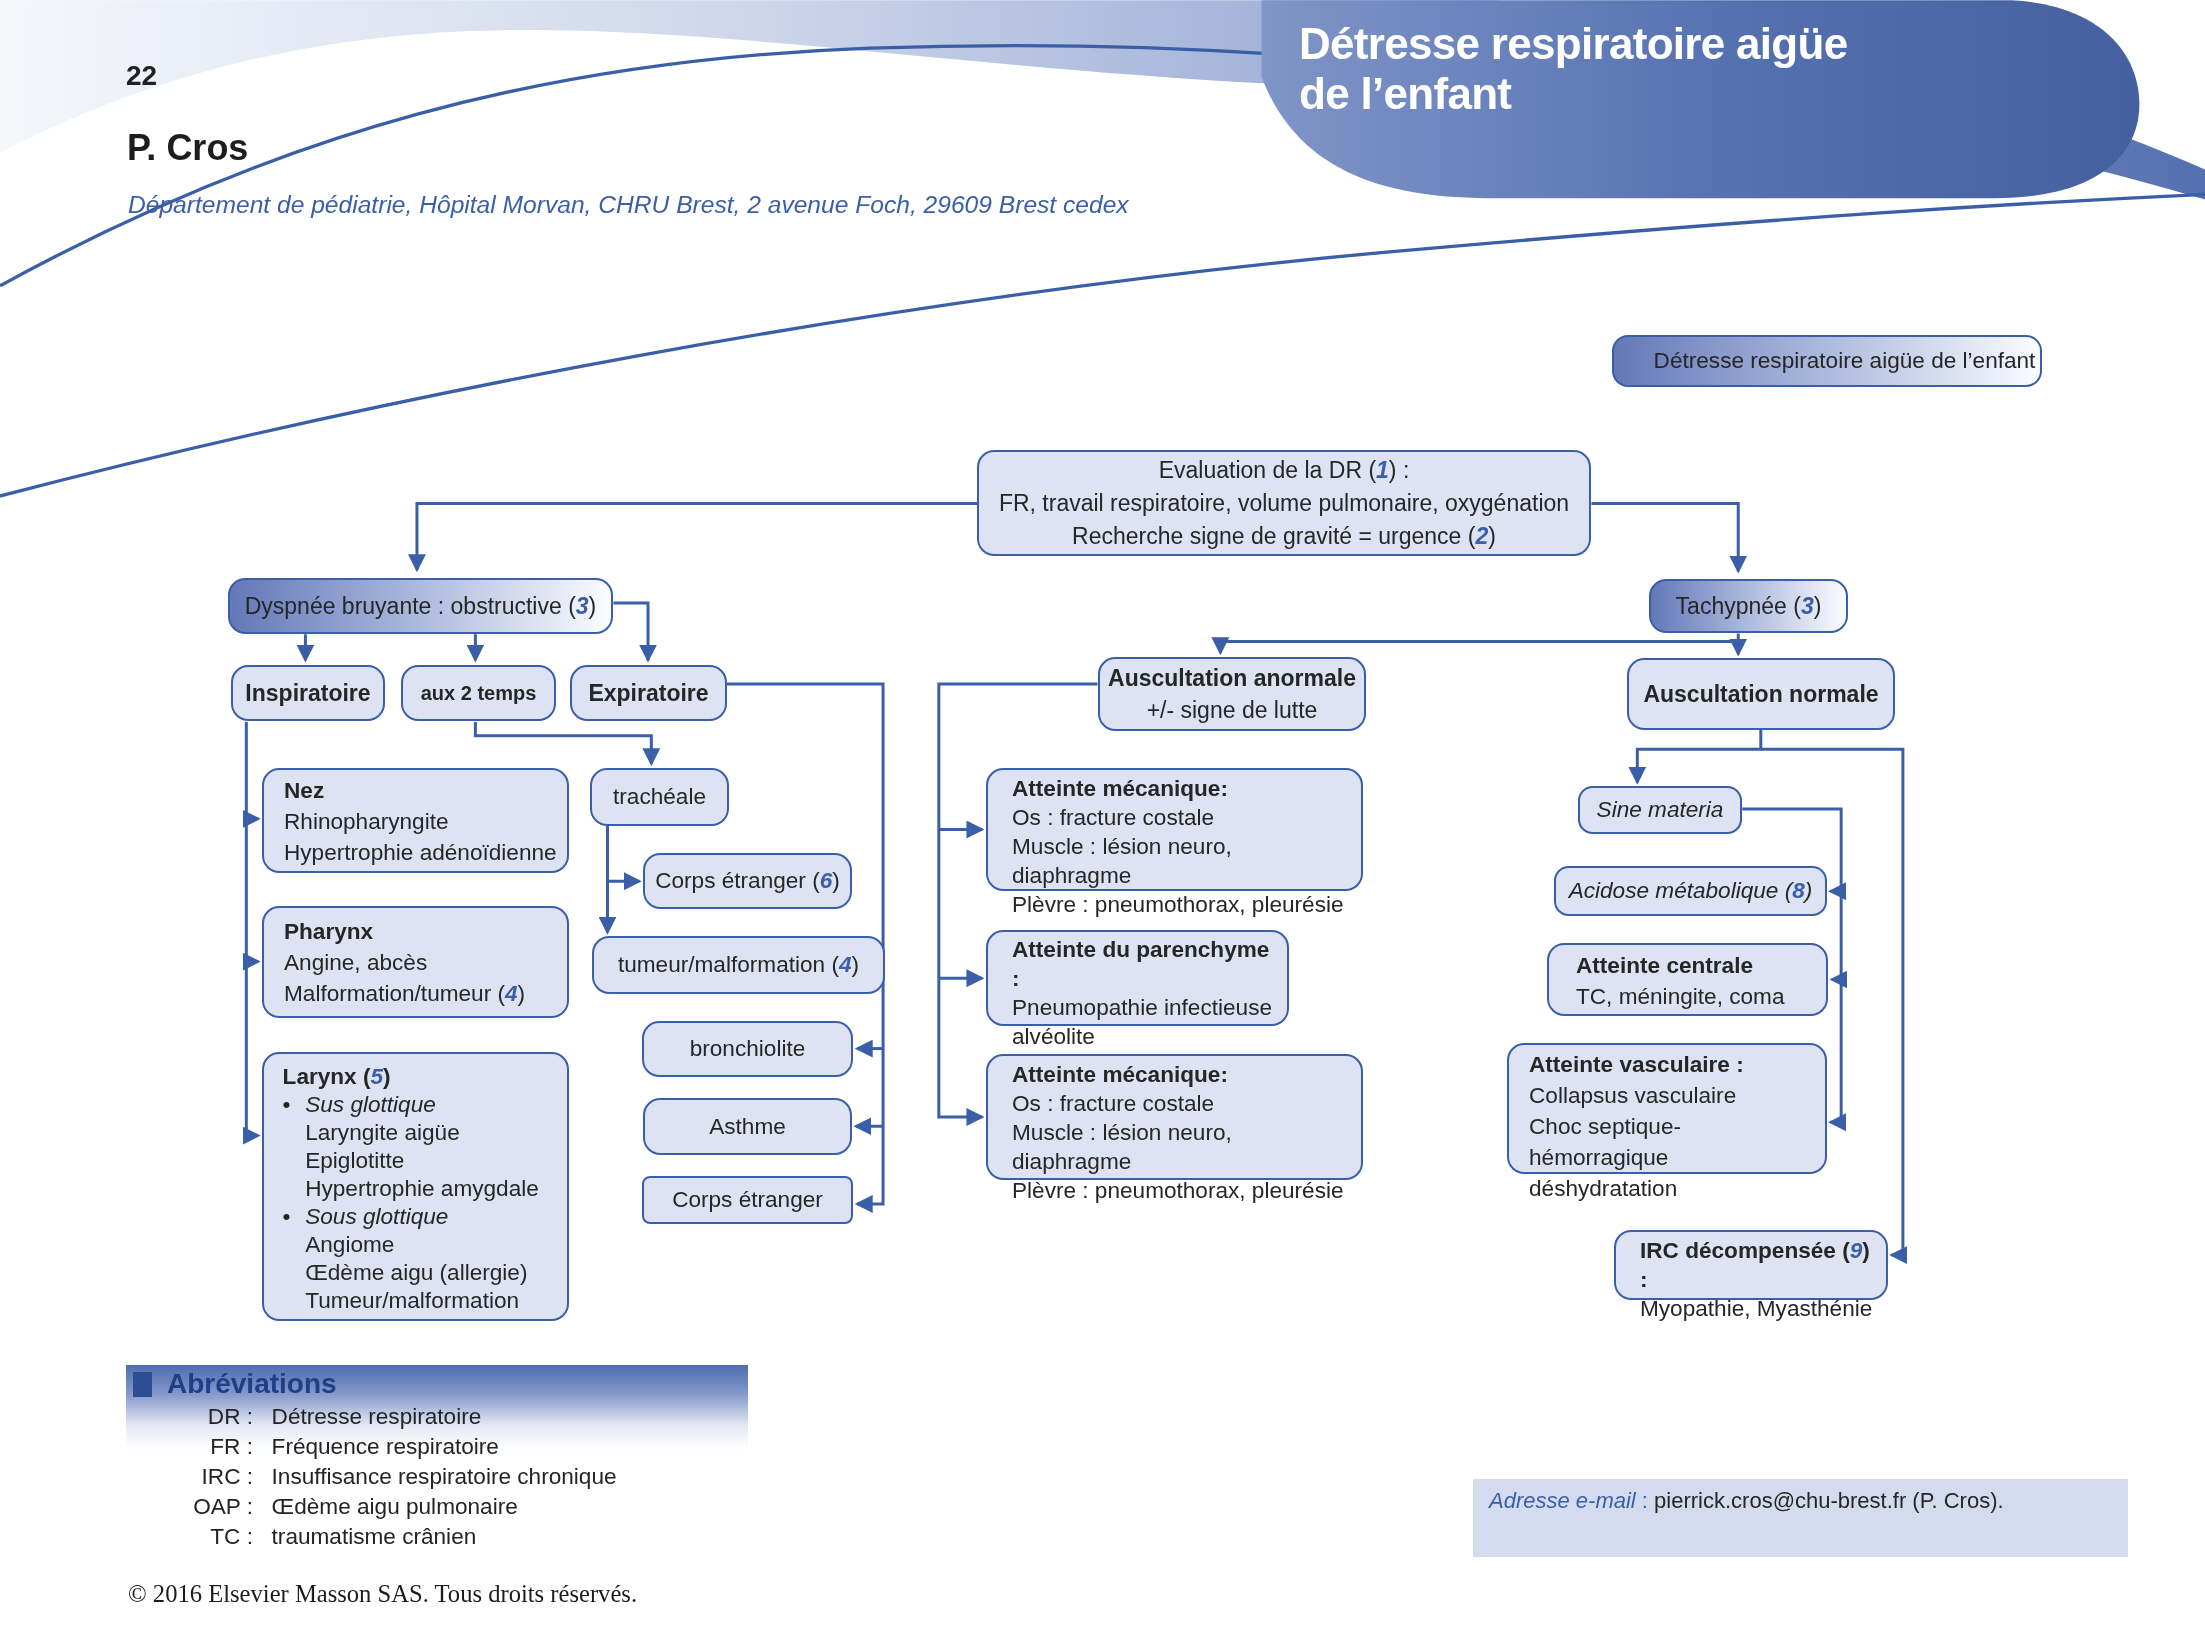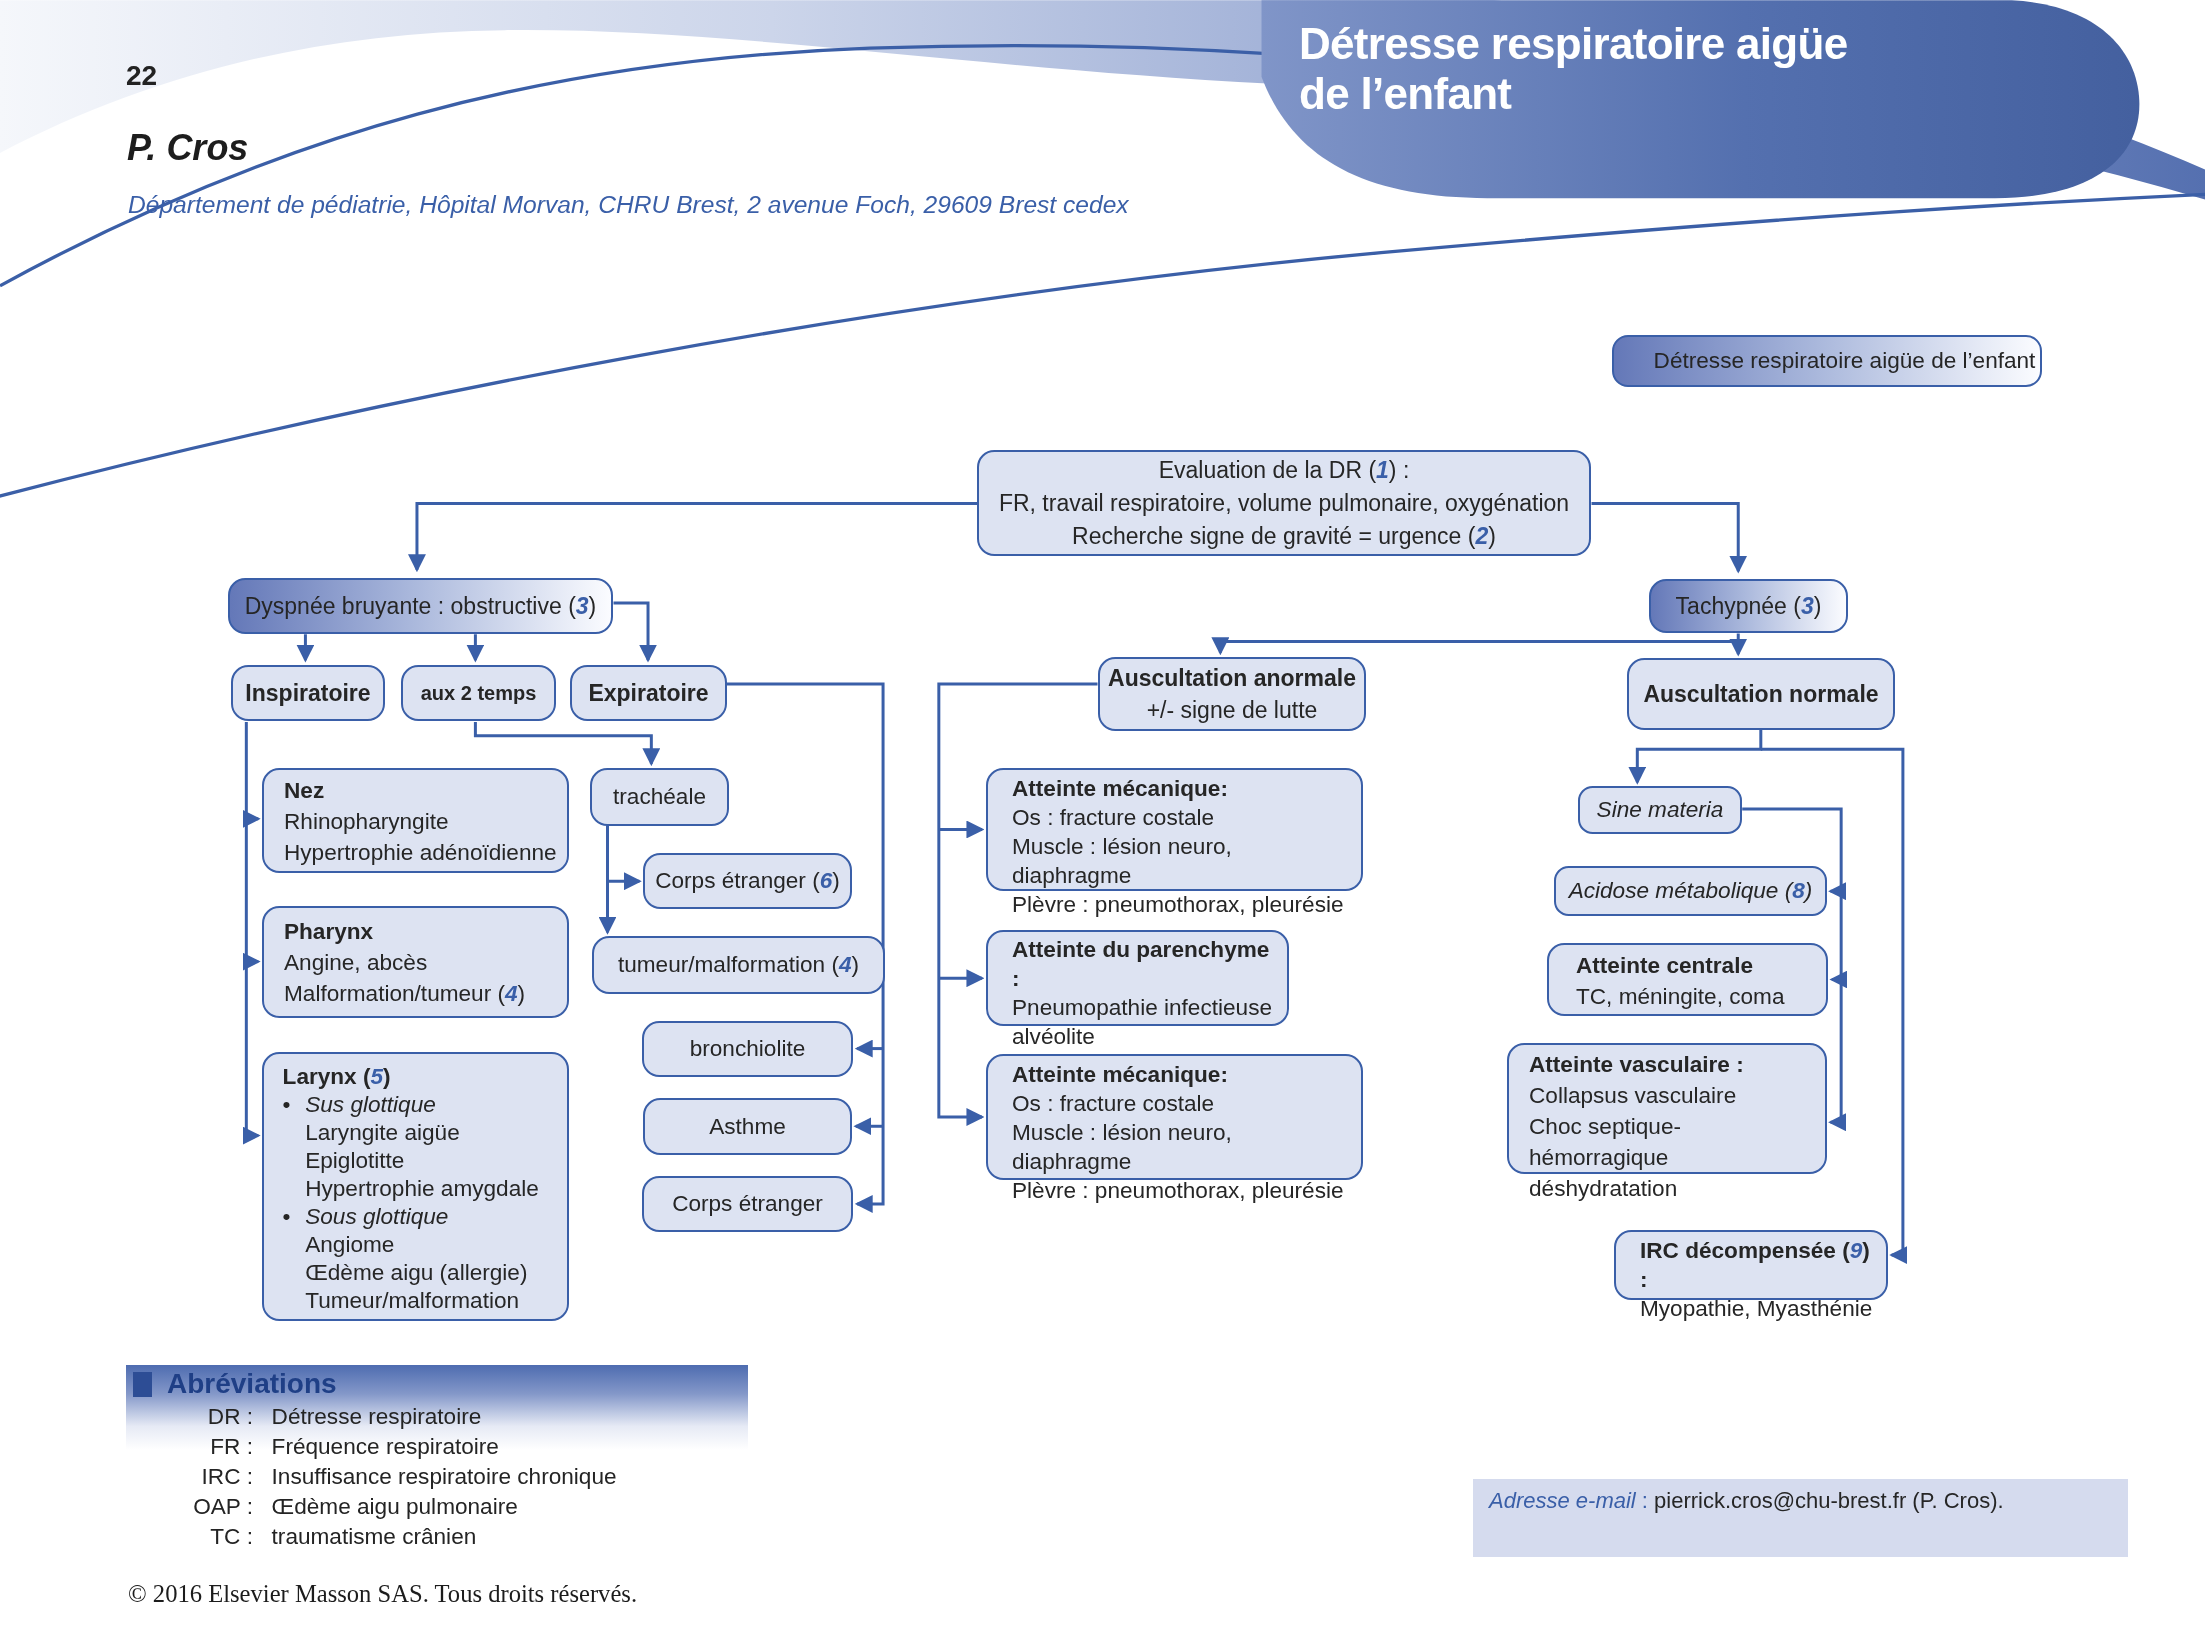--- a/index.html
+++ b/index.html
@@ -13,21 +13,21 @@
   .ctr{display:flex;flex-direction:column;align-items:center;justify-content:center;text-align:center;}
   .pad{padding:5.3px 6.6px 0 20px;line-height:31px;}
   .bold{font-weight:bold;}
   .it{font-style:italic;}
   .num{color:#3a5fa8;font-weight:bold;font-style:italic;}
   .lx-dot{display:inline-block;width:22.6px;}
   .lx-sub{padding-left:22.6px;}
   
   .title{position:absolute;color:#ffffff;font-weight:bold;font-size:44px;line-height:50px;letter-spacing:-0.7px;}
   .pagenum{position:absolute;font-weight:bold;font-size:28px;color:#222;}
-  .author{position:absolute;font-weight:bold;font-size:36px;color:#1d1d1d;font-style:italic;}
+  .author{position:absolute;font-weight:bold;font-size:36px;color:#1d1d1d;}
   .affil{position:absolute;font-style:italic;font-size:24.6px;color:#3a5fa8;}
   
   .abbr-band{position:absolute;background:linear-gradient(180deg,#4e6cb0 0%,#8498c9 34%,#e6eaf5 72%,#ffffff 100%);}
   .abbr-square{position:absolute;background:#2d4d95;}
   .abbr-title{position:absolute;font-weight:bold;font-size:28px;color:#1f3f86;}
   .abbr-list{position:absolute;font-size:22.6px;line-height:30px;color:#242424;}
   .abbr-row{display:flex;}
   .abbr-key{width:100px;text-align:right;flex:0 0 100px;}
   .abbr-def{margin-left:18.6px;}
   
@@ -175,21 +175,21 @@
     <div><span class="lx-dot">•</span><span class="it">Sous glottique</span></div>
     <div class="lx-sub">Angiome</div>
     <div class="lx-sub">Œdème aigu (allergie)</div>
     <div class="lx-sub">Tumeur/malformation</div>
   </div>
 
   <div class="box ctr" style="left:643px;top:1098px;width:209px;height:57px;">
       <span>Asthme</span>
     </div>
 
-  <div class="box ctr" style="left:642px;top:1176px;width:211px;height:56px;">
+  <div class="box ctr" style="left:642px;top:1176px;width:211px;height:48px;border-radius:8px;">
       <span>Corps étranger</span>
     </div>
 
   <div class="box pad" style="left:986px;top:768px;width:377px;height:123px;padding-top:4px;padding-left:24px;line-height:29px;">
     <div class="bold">Atteinte mécanique:</div>
     <div>Os : fracture costale</div>
     <div>Muscle : lésion neuro, diaphragme</div>
     <div>Plèvre : pneumothorax, pleurésie</div>
   </div>
 

